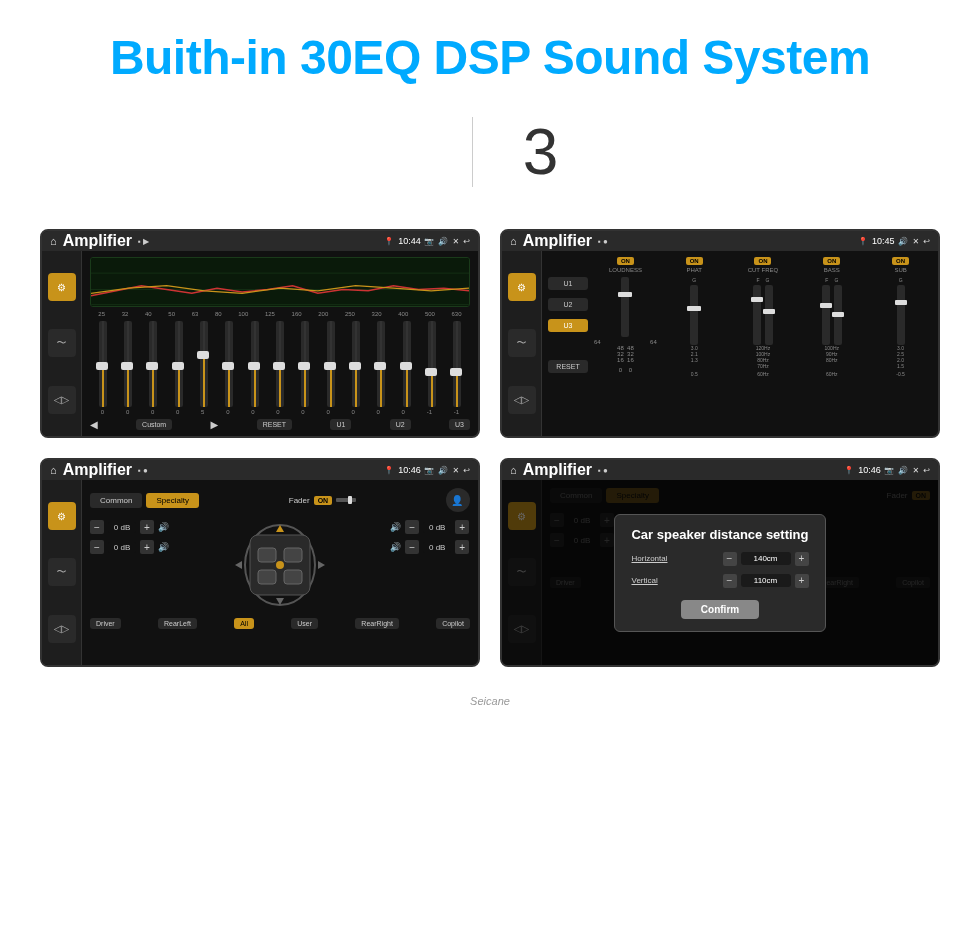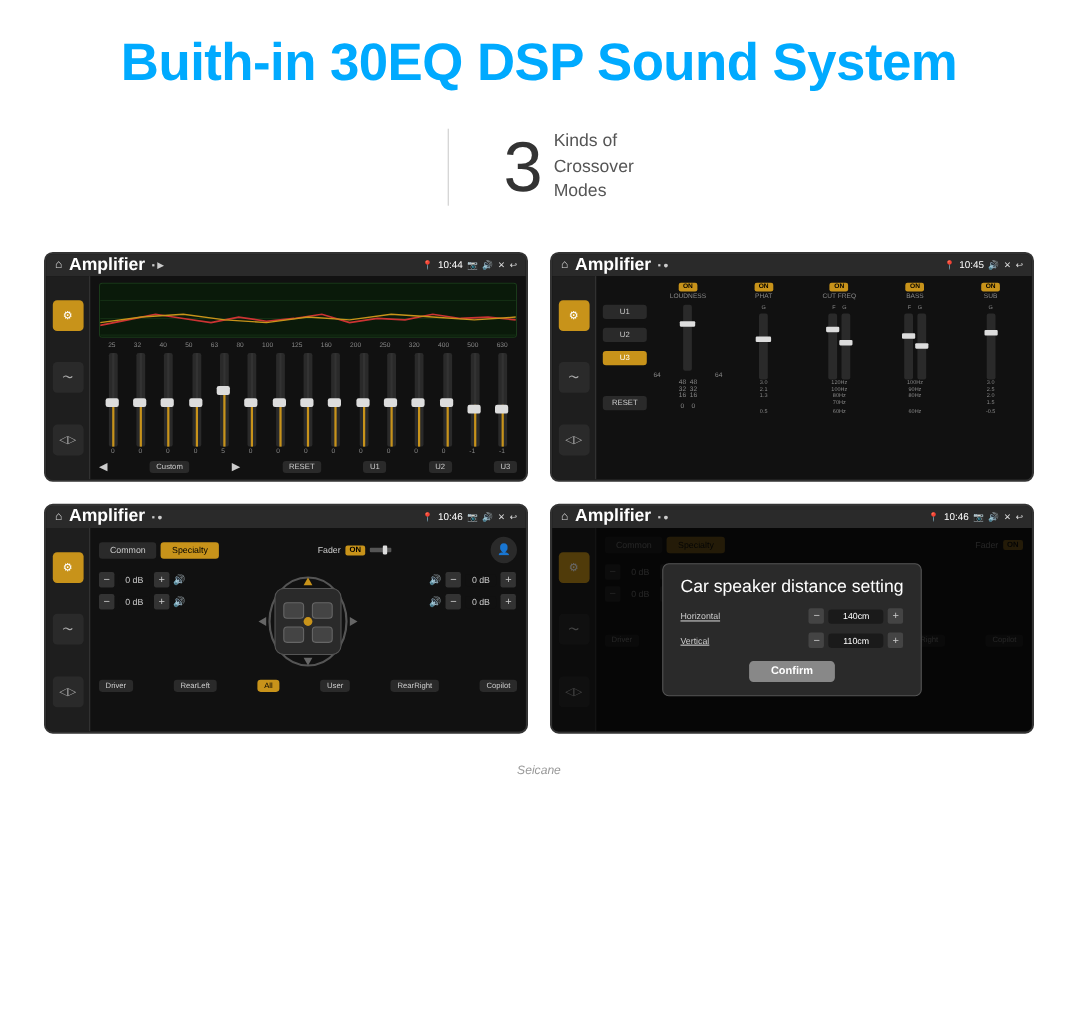--- a/index.html
+++ b/index.html
@@ -277,23 +277,23 @@
       z-index: 10;
     }
     .dialog-box {
       background: #2a2a2a;
       border: 1px solid #555;
       border-radius: 6px;
       padding: 12px 16px;
       min-width: 180px;
     }
     .dialog-title {
-      font-size: 16px;
+      font-size: 13px;
       color: #fff;
-      font-weight: normal;
+      font-weight: bold;
       margin-bottom: 10px;
       text-align: center;
     }
     .dialog-row {
       display: flex;
       align-items: center;
       justify-content: space-between;
       margin-bottom: 8px;
       gap: 8px;
     }
@@ -352,24 +352,20 @@
 <body>
 
 <h1 class="page-title">Buith-in 30EQ DSP Sound System</h1>
 
 <div class="stats-row">
   <div class="stat-item">
   </div>
   <div class="stat-divider"></div>
   <div class="stat-item">
     <span class="stat-number">3</span>
-    <span class="stat-text">
-      <span>Kinds of</span><br>
-      <span>Crossover Modes</span>
-    </span>
   </div>
 </div>
 
 <div class="screens-grid">
 
   <div class="screen-container">
     <div class="status-bar">
       <div class="status-left">
         <span class="home-icon">⌂</span>
         <span class="app-title">Amplifier</span>

